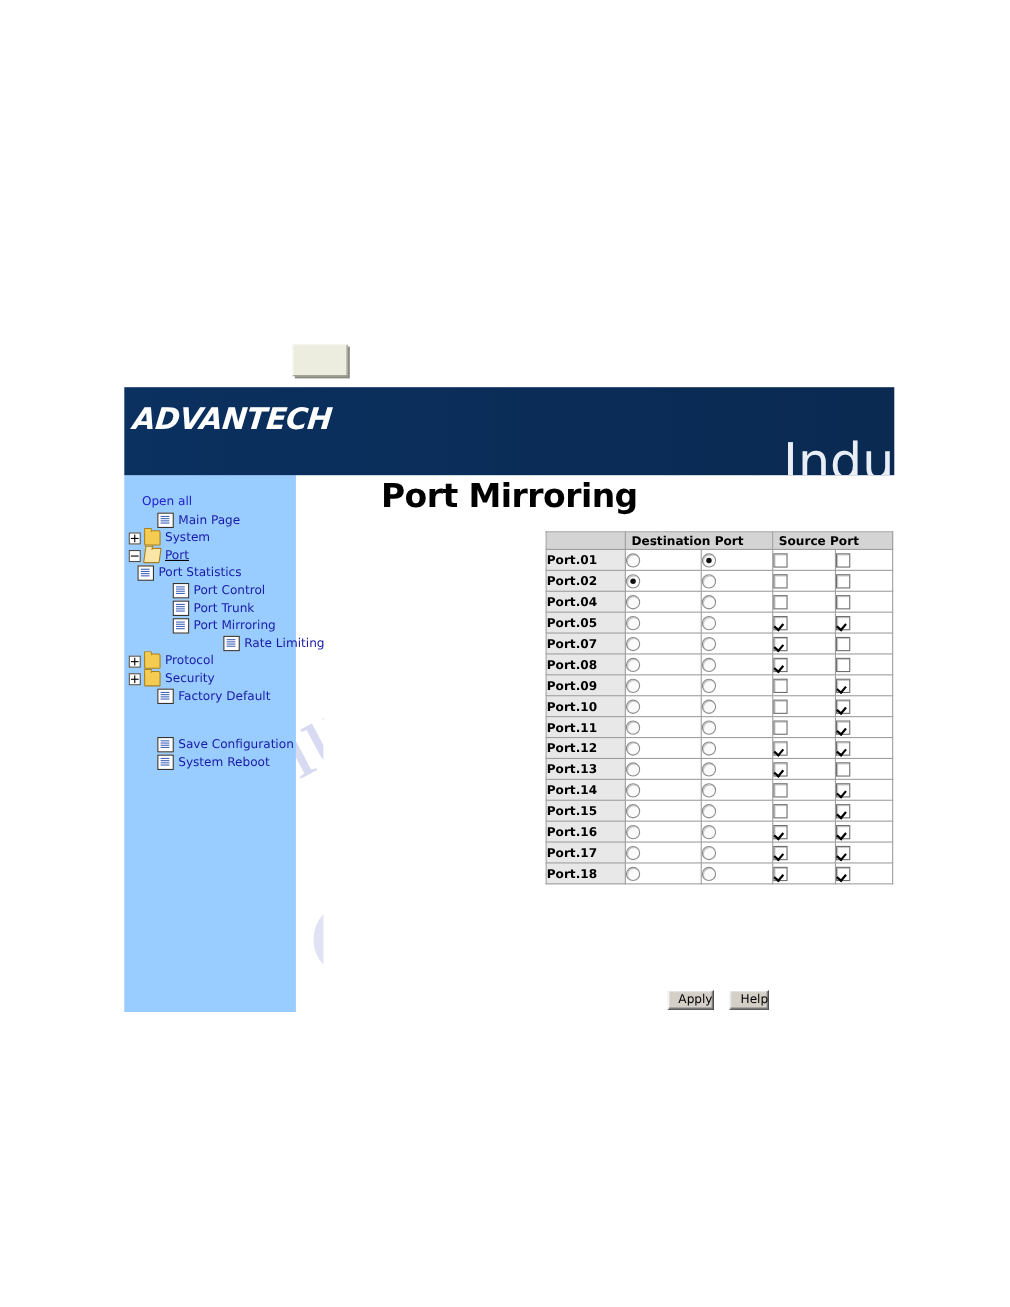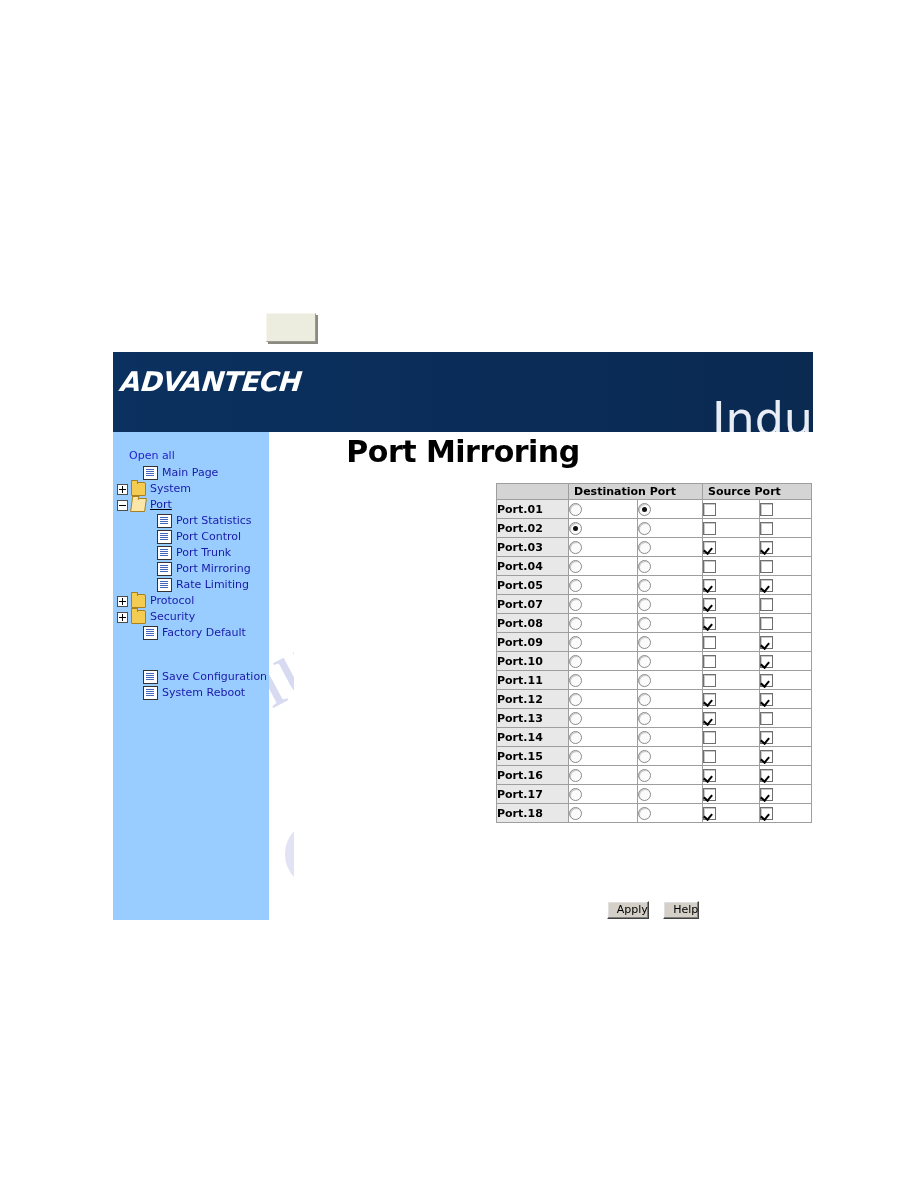--- a/index.html
+++ b/index.html
@@ -383,41 +383,41 @@
       <div class="tree-row" style="padding-left: 4px;">
         <span class="tgl plus"></span>
         <span class="ico folder"></span>
         <span class="tree-label">System</span>
       </div>
       <div class="tree-row" style="padding-left: 4px; text-decoration: underline;">
         <span class="tgl minus"></span>
         <span class="ico folder-open"></span>
         <span class="tree-label">Port</span>
       </div>
+      <div class="tree-row" style="">
+        <span class="tgl none"></span>
+        <span class="ico page"></span>
+        <span class="tree-label">Port Statistics</span>
+      </div>
       <div class="tree-row" style="padding-left: 32px;">
         <span class="tgl none"></span>
         <span class="ico page"></span>
-        <span class="tree-label">Port Statistics</span>
+        <span class="tree-label">Port Control</span>
       </div>
       <div class="tree-row" style="padding-left: 32px;">
         <span class="tgl none"></span>
         <span class="ico page"></span>
-        <span class="tree-label">Port Control</span>
+        <span class="tree-label">Port Trunk</span>
       </div>
       <div class="tree-row" style="padding-left: 32px;">
         <span class="tgl none"></span>
         <span class="ico page"></span>
-        <span class="tree-label">Port Trunk</span>
-      </div>
-      <div class="tree-row" style="padding-left: 32px;">
-        <span class="tgl none"></span>
-        <span class="ico page"></span>
         <span class="tree-label">Port Mirroring</span>
       </div>
-      <div class="tree-row" style="padding-left: 32px;">
+      <div class="tree-row" style="padding-left: 32px; margin-left: 46px;">
         <span class="tgl none"></span>
         <span class="ico page"></span>
         <span class="tree-label">Rate Limiting</span>
       </div>
       <div class="tree-row" style="padding-left: 4px;">
         <span class="tgl plus"></span>
         <span class="ico folder"></span>
         <span class="tree-label">Protocol</span>
       </div>
       <div class="tree-row" style="padding-left: 4px;">
@@ -462,27 +462,20 @@
         <td class="ctrl-cell col-stx"><span class="checkbox"></span></td>
       </tr>
       <tr>
         <td class="port-cell col-port">Port.02</td>
         <td class="ctrl-cell col-drx"><span class="radio on"></span></td>
         <td class="ctrl-cell col-dtx"><span class="radio"></span></td>
         <td class="ctrl-cell col-srx"><span class="checkbox"></span></td>
         <td class="ctrl-cell col-stx"><span class="checkbox"></span></td>
       </tr>
       <tr>
-        <td class="port-cell col-port">Port.03</td>
-        <td class="ctrl-cell col-drx"><span class="radio"></span></td>
-        <td class="ctrl-cell col-dtx"><span class="radio"></span></td>
-        <td class="ctrl-cell col-srx"><span class="checkbox on"></span></td>
-        <td class="ctrl-cell col-stx"><span class="checkbox on"></span></td>
-      </tr>
-      <tr>
         <td class="port-cell col-port">Port.04</td>
         <td class="ctrl-cell col-drx"><span class="radio"></span></td>
         <td class="ctrl-cell col-dtx"><span class="radio"></span></td>
         <td class="ctrl-cell col-srx"><span class="checkbox"></span></td>
         <td class="ctrl-cell col-stx"><span class="checkbox"></span></td>
       </tr>
       <tr>
         <td class="port-cell col-port">Port.05</td>
         <td class="ctrl-cell col-drx"><span class="radio"></span></td>
         <td class="ctrl-cell col-dtx"><span class="radio"></span></td>

